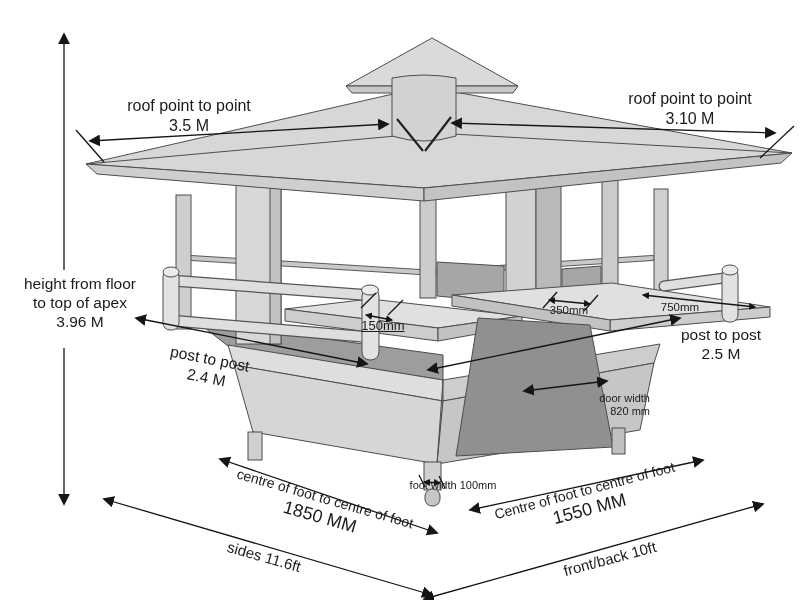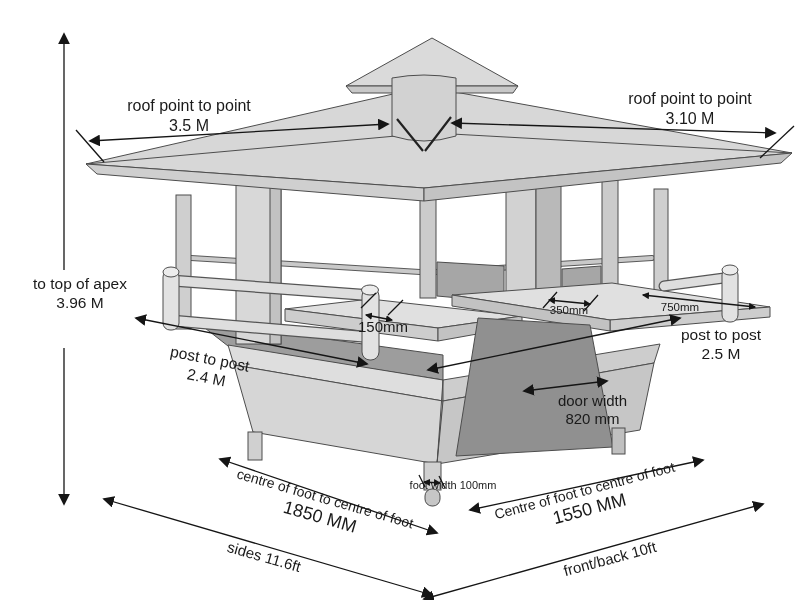--- a/index.html
+++ b/index.html
@@ -9,24 +9,24 @@
   }
   .canvas svg{position:absolute;left:0;top:0;}
   .lbl{position:absolute;text-align:center;line-height:1.22;color:#1a1a1a;}
   .lbl span{display:block;}
   
   .lbl-roof-left   {left:94px;  top:84px;  width:190px; font-size:16px;}
   .lbl-roof-right  {left:606px; top:77px;  width:168px; font-size:16px;}
   .lbl-height      {left:2px;   top:263px; width:156px; font-size:15.5px;}
   .lbl-post-left   {left:138px; top:338px; width:140px; font-size:15.5px; transform:rotate(11deg);}
   .lbl-post-right  {left:660px; top:314px; width:122px; font-size:15.5px;}
-  .lbl-150         {left:358px; top:306px; width:50px;  font-size:15px;}
+  .lbl-150         {left:358px; top:306px; width:50px;  font-size:13px;text-decoration:underline;}
   .lbl-350         {left:543px; top:291px; width:52px;  font-size:11.5px;}
   .lbl-750         {left:655px; top:288px; width:50px;  font-size:11.5px;}
-  .lbl-door        {left:535px; top:380px; width:115px; font-size:15px;}
+  .lbl-door        {left:535px; top:380px; width:115px; font-size:11px;text-align:right;}
   .lbl-feet-left   {left:210px; top:478px; width:224px; font-size:14px; transform:rotate(16deg);}
   .lbl-feet-left .big{font-size:18px;}
   .lbl-foot-width  {left:382px; top:467px; width:142px; font-size:11px;}
   .lbl-feet-right  {left:475px; top:470px; width:225px; font-size:14px; transform:rotate(-15deg);}
   .lbl-feet-right .big{font-size:18px;}
   .lbl-sides       {left:198px; top:536px; width:132px; font-size:15px; transform:rotate(16deg);}
   .lbl-frontback   {left:535px; top:538px; width:150px; font-size:15px; transform:rotate(-15deg);}
 </style>
 </head>
 <body>
@@ -168,20 +168,21 @@
     <span>roof point to point</span>
     <span>3.5 M</span>
   </div>
 
   <div class="lbl lbl-roof-right">
     <span>roof point to point</span>
     <span>3.10 M</span>
   </div>
 
   <div class="lbl lbl-height">
+    <span>height from floor</span>
     <span>to top of apex</span>
     <span>3.96 M</span>
   </div>
 
   <div class="lbl lbl-post-left">
     <span>post to post</span>
     <span>2.4 M</span>
   </div>
 
   <div class="lbl lbl-post-right">

